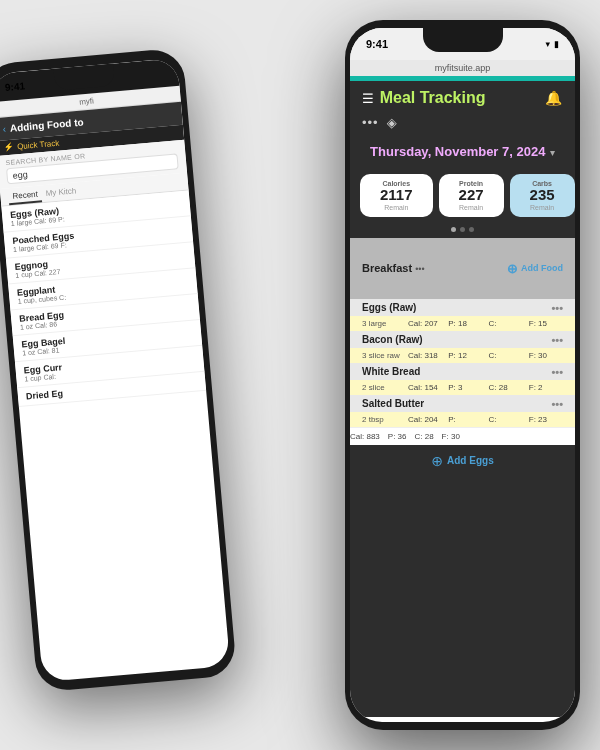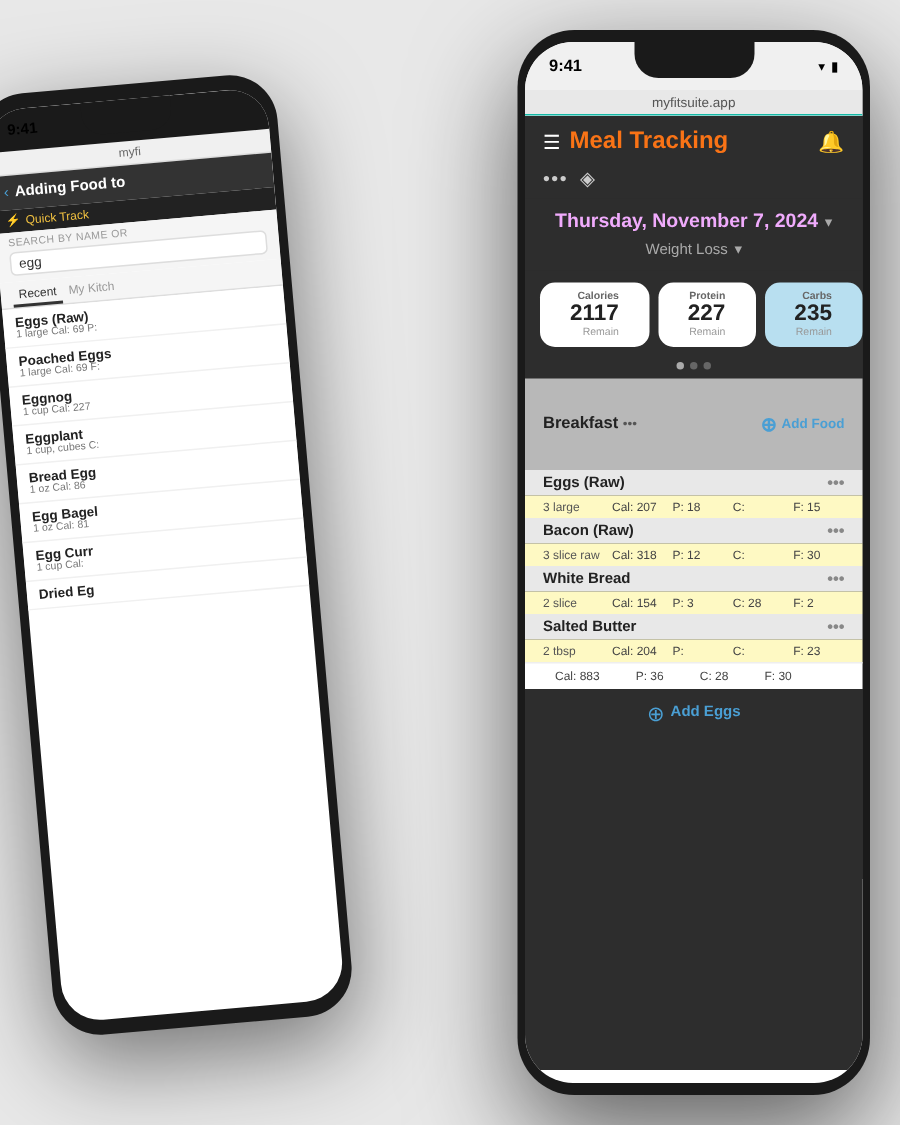--- a/index.html
+++ b/index.html
@@ -212,40 +212,40 @@
     .status-icon {
       font-size: 9px;
       color: #000;
     }
     .front-url-bar {
       background: #e8e8e8;
       padding: 3px 10px;
       font-size: 9px;
       color: #555;
       text-align: center;
-      border-bottom: 1px solid #14b8a6;
+      border-bottom: 5px solid #14b8a6;
     }
     .app-header {
       background: #2d2d2d;
       padding: 8px 12px 6px;
       display: flex;
       align-items: center;
       justify-content: space-between;
     }
     .app-title-row {
       display: flex;
       align-items: center;
       gap: 6px;
     }
     .hamburger {
       color: #fff;
       font-size: 13px;
     }
     .app-title {
-      color: #f97316;
+      color: #bef264;
       font-size: 16px;
       font-weight: 700;
     }
     .bell-icon {
       color: #aaa;
       font-size: 14px;
     }
     .app-toolbar {
       background: #2d2d2d;
       padding: 2px 12px 6px;
@@ -291,21 +291,21 @@
       background: #2d2d2d;
       padding: 8px 10px 6px;
       display: flex;
       gap: 6px;
     }
     .nut-card {
       flex: 1;
       background: #fff;
       border-radius: 10px;
       padding: 6px 20px;
-      text-align: right;
+      text-align: center;
     }
     .nut-card.highlight {
       background: #b8dff0;
     }
     .nut-card .nut-label {
       font-size: 7px;
       color: #666;
       font-weight: 600;
     }
     .nut-card .nut-value {
@@ -385,23 +385,23 @@
     .food-entry-details .qty {
       min-width: 40px;
       color: #555;
     }
     .food-entry-details .macro {
       flex: 1;
     }
 
     .meal-totals {
       background: #fff;
-      padding: 4px 20px;
-      display: flex;
-      gap: 24px;
+      padding: 4px 0;
+      display: flex;
+      gap: 8px;
       font-size: 8px;
       color: #444;
       border-top: 1px solid #eee;
     }
 
     .add-meal-btn {
       background: #2d2d2d;
       padding: 8px;
       display: flex;
       align-items: center;
@@ -511,24 +511,20 @@
 
       <div class="app-toolbar">
         <span class="toolbar-dots">•••</span>
         <span class="toolbar-icon">◈</span>
       </div>
 
       <div class="date-section">
         <div>
           <span class="date-text">Thursday, November 7, 2024</span>
           <span class="date-dropdown"> ▾</span>
-        </div>
-        <div>
-          <span class="goal-text">Weight Loss</span>
-          <span class="goal-dropdown"> ▾</span>
         </div>
       </div>
 
       <div class="nutrition-cards">
         <div class="nut-card">
           <div class="nut-label">Calories</div>
           <div class="nut-value">2117</div>
           <div class="nut-sub">Remain</div>
         </div>
         <div class="nut-card">

